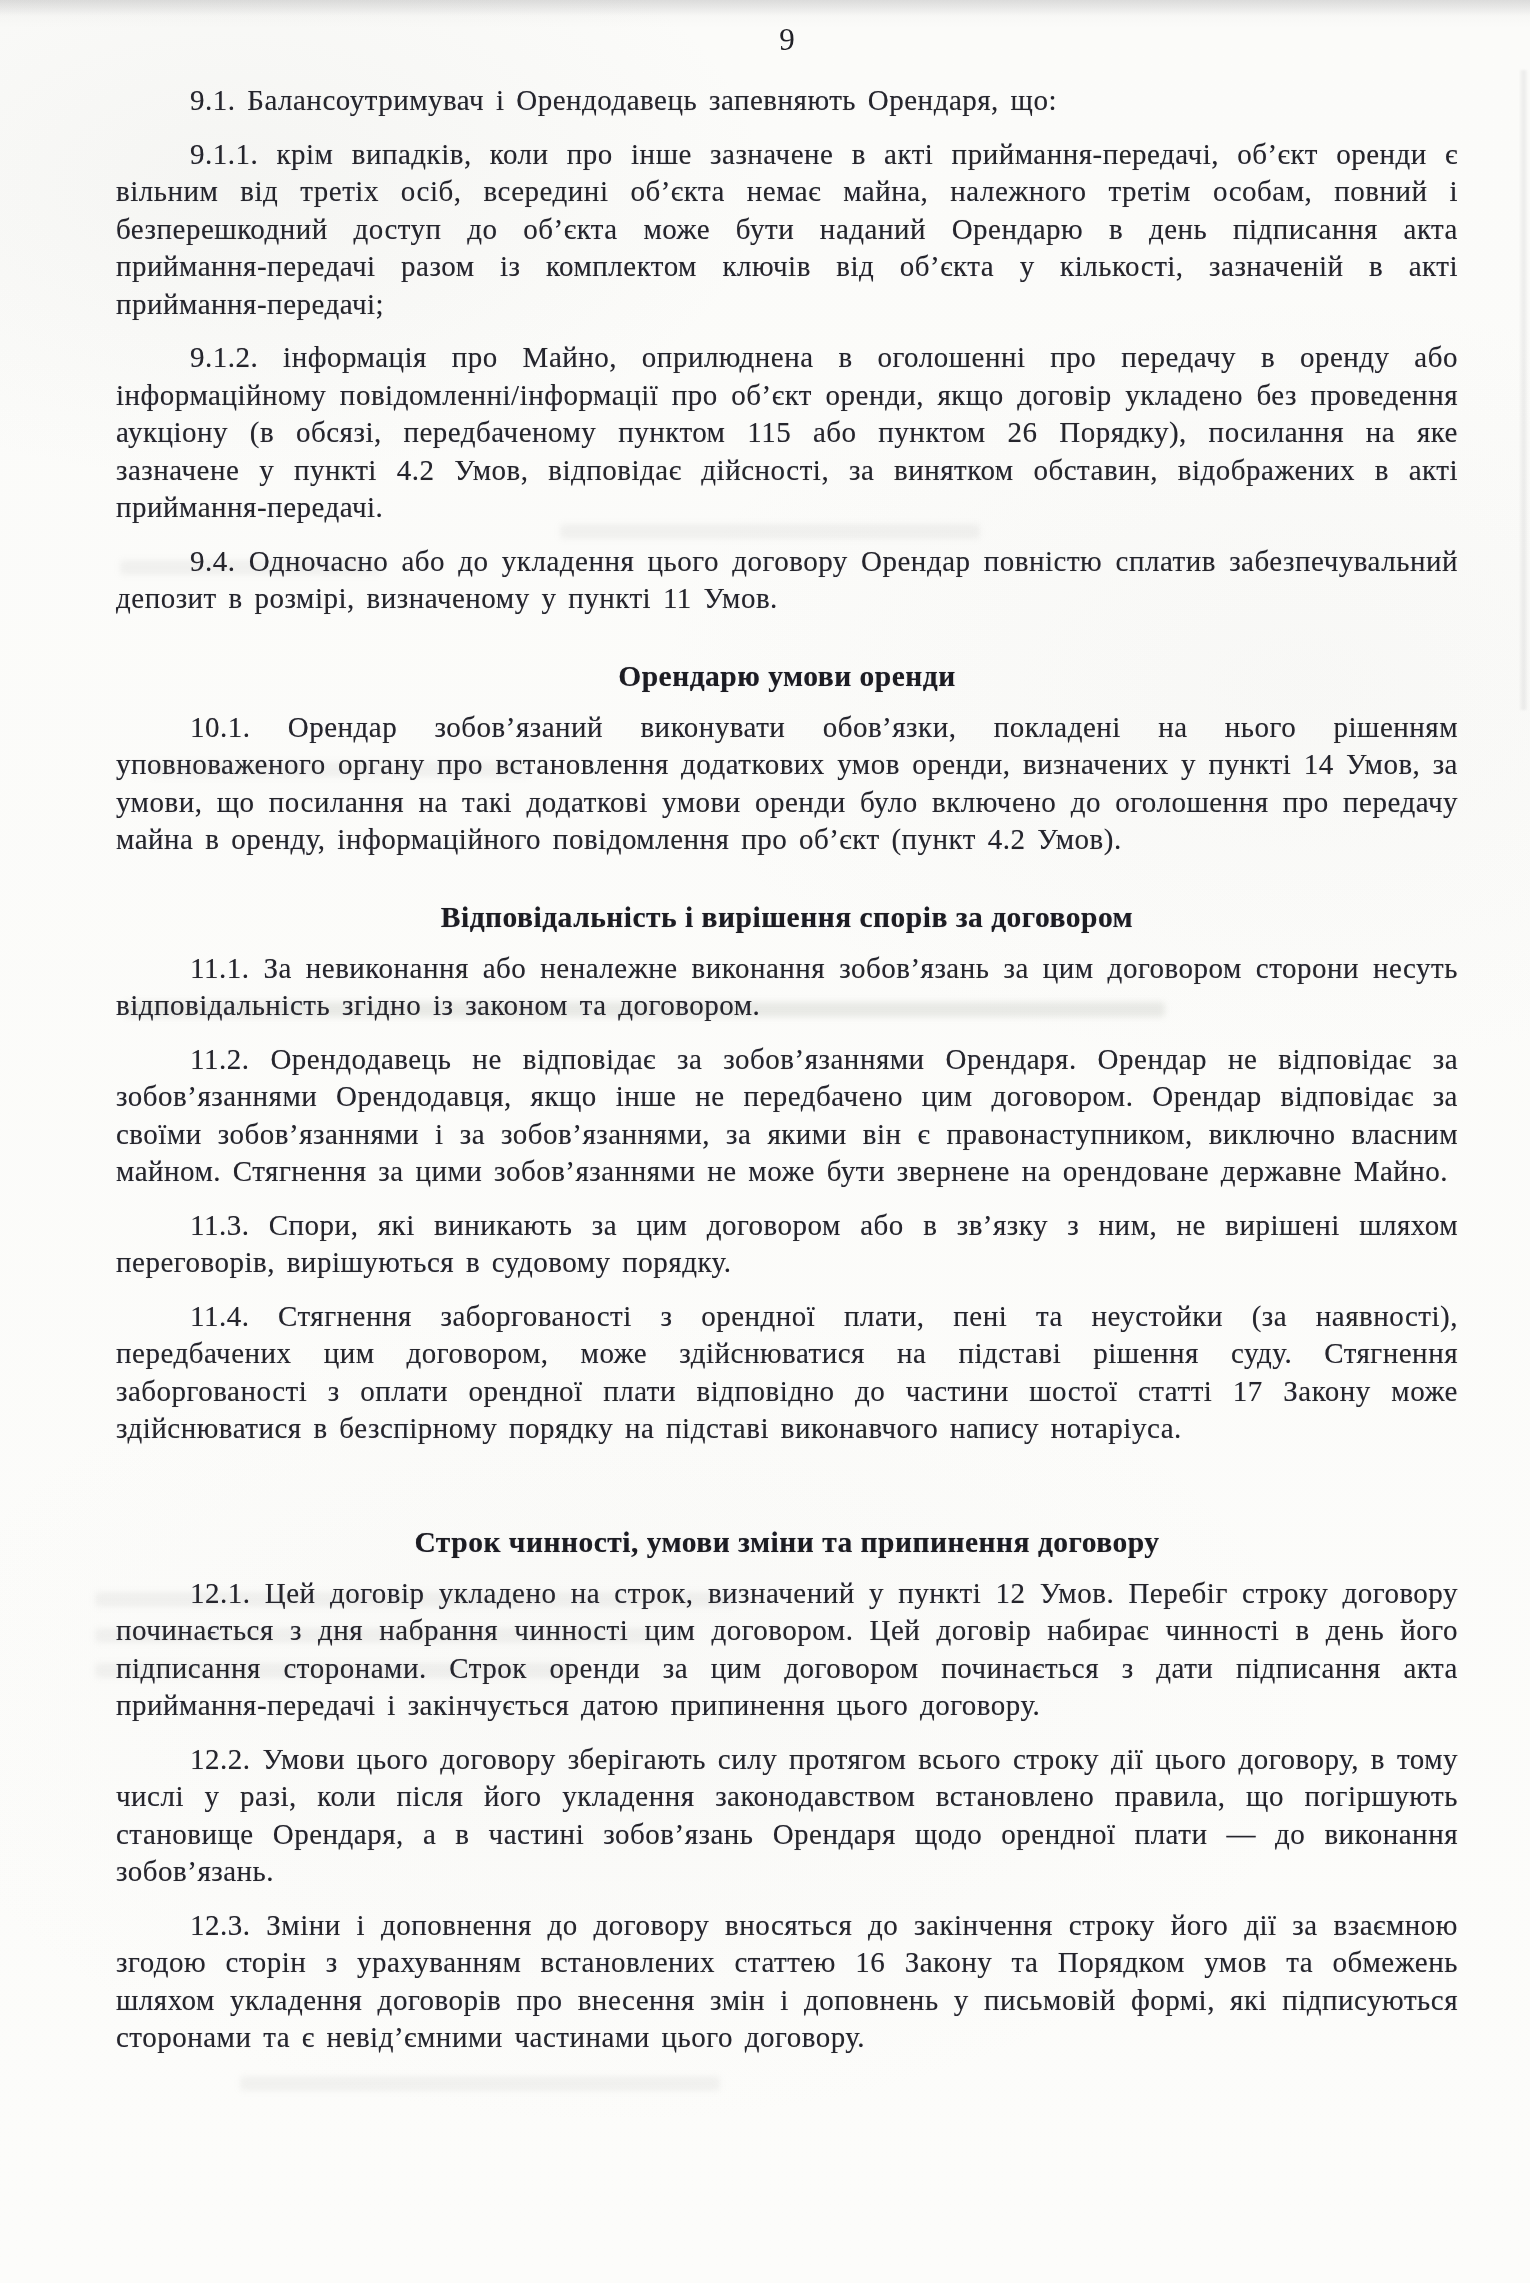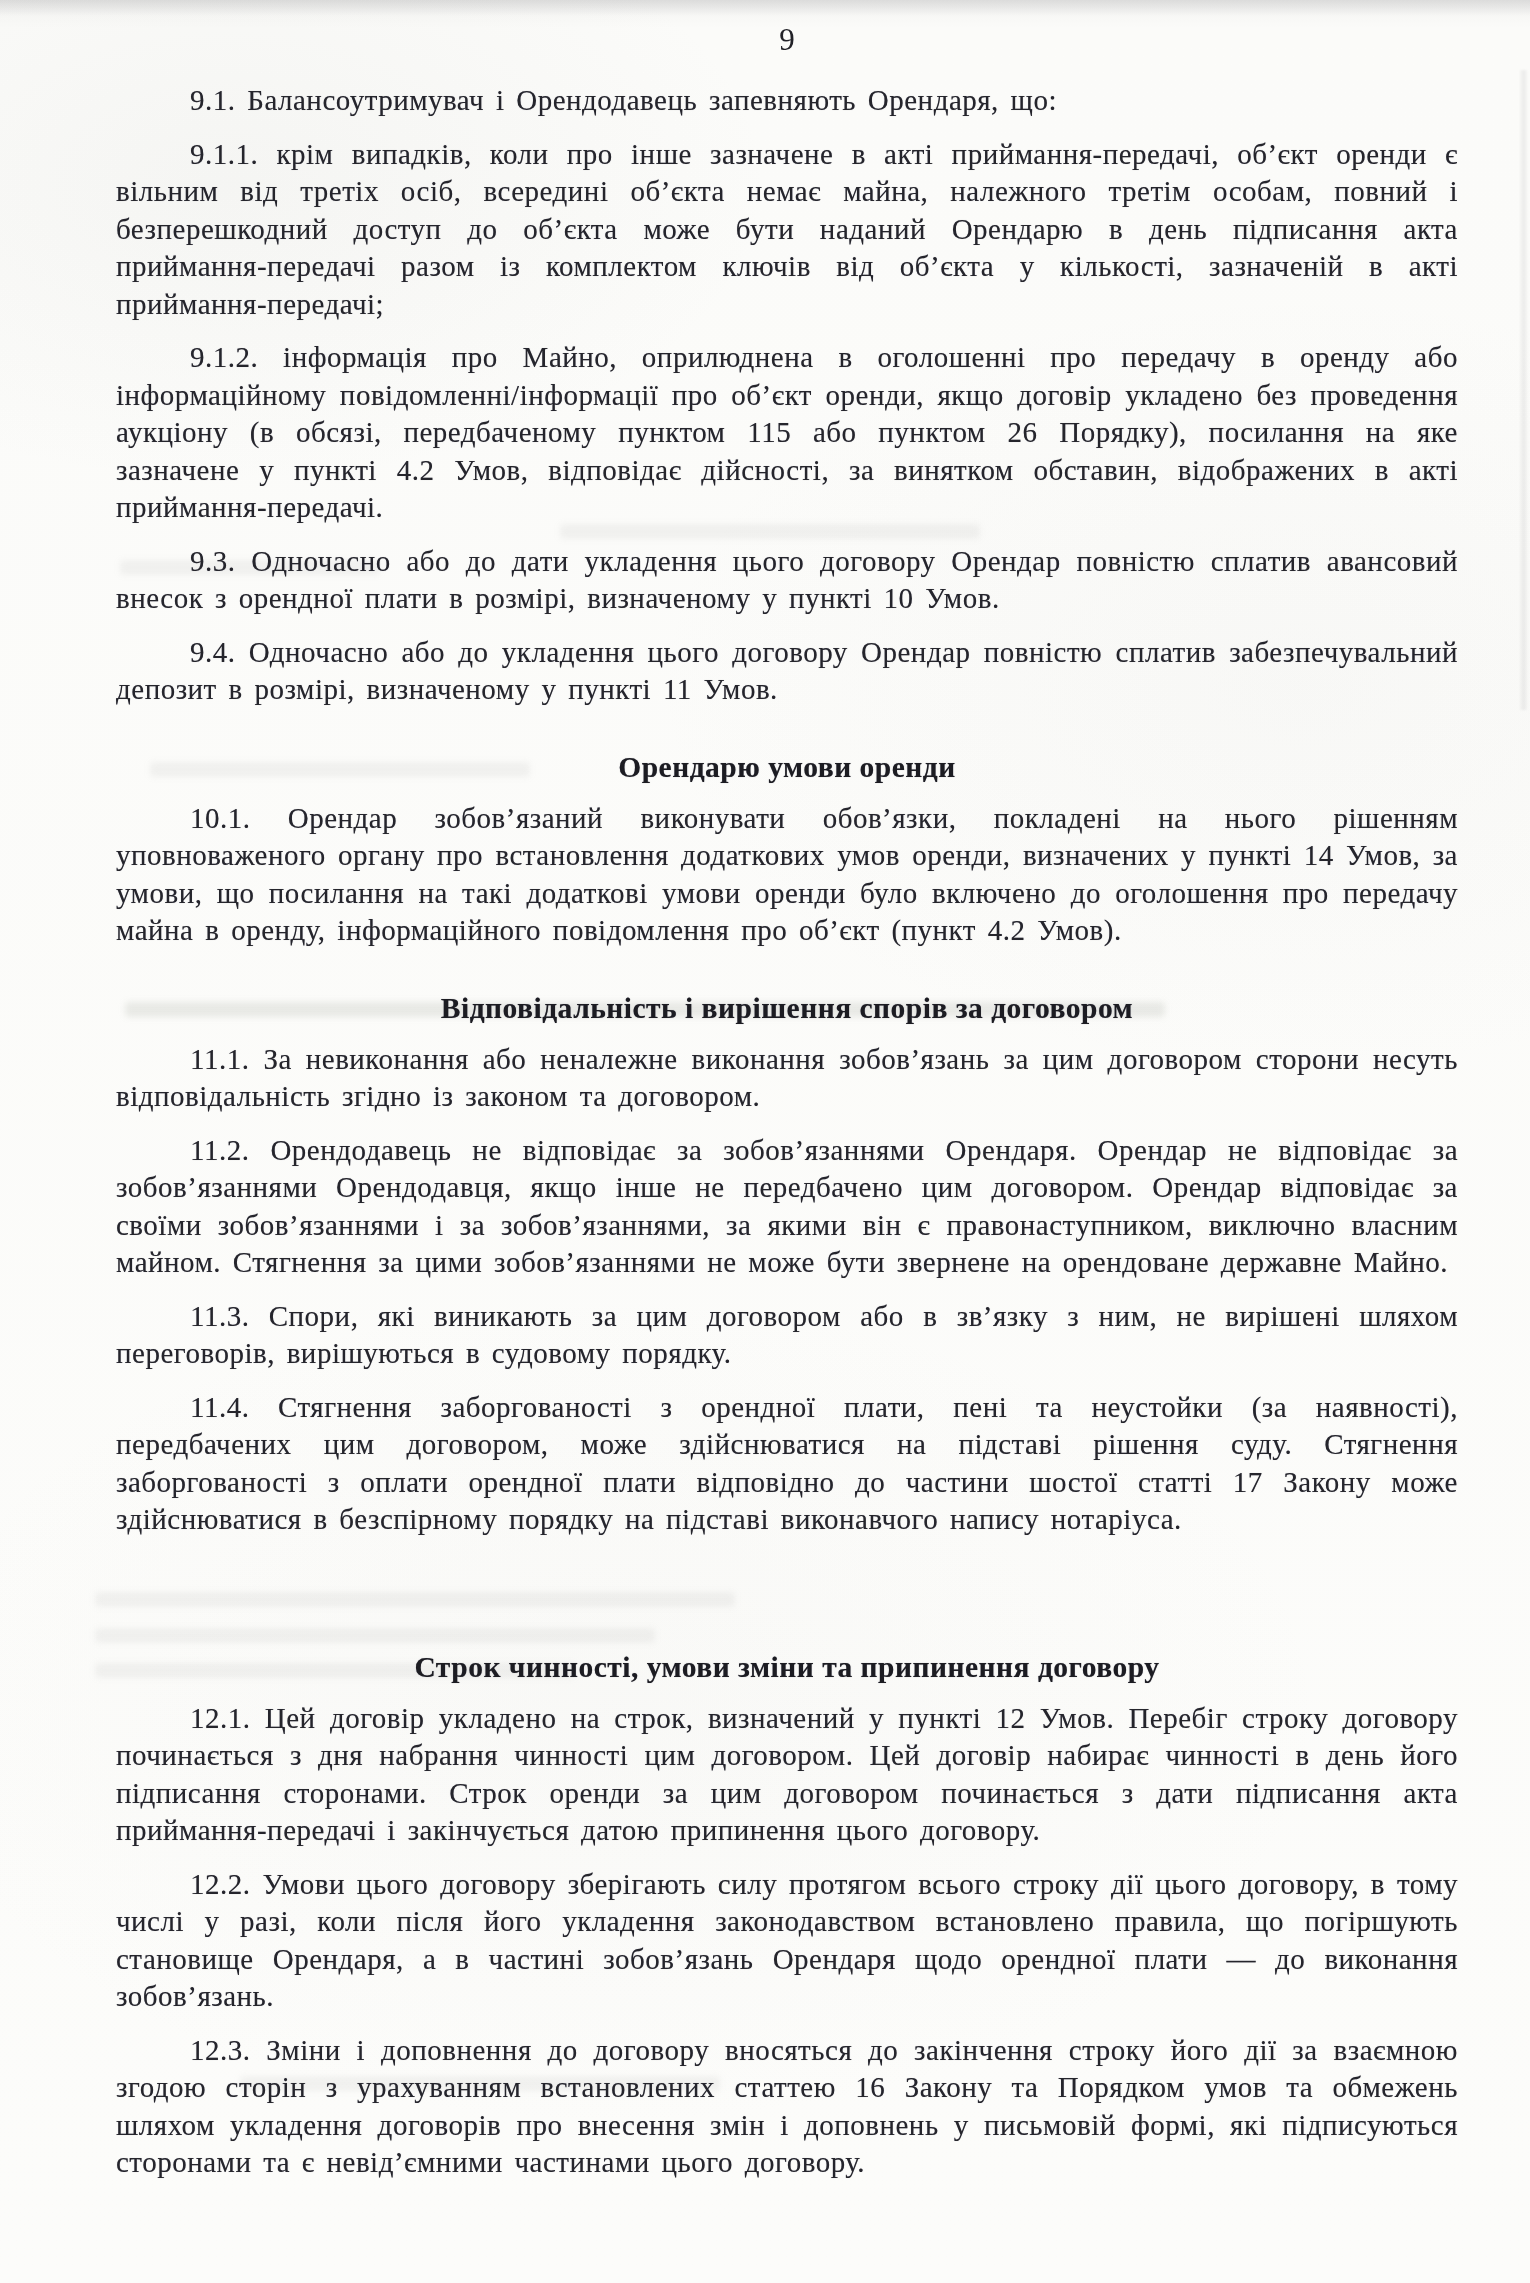--- a/index.html
+++ b/index.html
@@ -65,21 +65,21 @@
   }
   h2.heading {
     margin: 42px 0 8px 0;
     text-align: center;
     font-size: 29.5px;
     font-weight: bold;
     color: #1c1c22;
     letter-spacing: 0.5px;
     text-shadow: 0 0 0.8px rgba(40,40,65,0.5);
   }
-  h2.heading.gap-lg { margin-top: 112px; }
+  h2.heading.gap-lg { margin-top: 78px; }
 </style>
 </head>
 <body>
 
 <div class="page">
 
   <div class="edge-top"></div>
   <div class="edge-right"></div>
   <div class="ghost light" style="left:560px; top:524px; width:420px;"></div>
   <div class="ghost light" style="left:120px; top:560px; width:260px;"></div>
@@ -89,21 +89,20 @@
   <div class="ghost light" style="left:95px; top:1628px; width:560px;"></div>
   <div class="ghost light" style="left:95px; top:1663px; width:480px;"></div>
   <div class="ghost light" style="left:240px; top:2076px; width:480px;"></div>
 
   <div class="content">
     <h1 class="page-number">9</h1>
 
     <p class="para">9.1. Балансоутримувач і Орендодавець запевняють Орендаря, що:</p>
     <p class="para">9.1.1. крім випадків, коли про інше зазначене в акті приймання-передачі, об’єкт оренди є вільним від третіх осіб, всередині об’єкта немає майна, належного третім особам, повний і безперешкодний доступ до об’єкта може бути наданий Орендарю в день підписання акта приймання-передачі разом із комплектом ключів від об’єкта у кількості, зазначеній в акті приймання-передачі;</p>
     <p class="para">9.1.2. інформація про Майно, оприлюднена в оголошенні про передачу в оренду або інформаційному повідомленні/інформації про об’єкт оренди, якщо договір укладено без проведення аукціону (в обсязі, передбаченому пунктом 115 або пунктом 26 Порядку), посилання на яке зазначене у пункті 4.2 Умов, відповідає дійсності, за винятком обставин, відображених в акті приймання-передачі.</p>
-    <p class="para">9.3. Одночасно або до дати укладення цього договору Орендар повністю сплатив авансовий внесок з орендної плати в розмірі, визначеному у пункті 10 Умов.</p>
     <p class="para">9.4. Одночасно або до укладення цього договору Орендар повністю сплатив забезпечувальний депозит в розмірі, визначеному у пункті 11 Умов.</p>
 
     <h2 class="heading">Орендарю умови оренди</h2>
     <p class="para">10.1. Орендар зобов’язаний виконувати обов’язки, покладені на нього рішенням уповноваженого органу про встановлення додаткових умов оренди, визначених у пункті 14 Умов, за умови, що посилання на такі додаткові умови оренди було включено до оголошення про передачу майна в оренду, інформаційного повідомлення про об’єкт (пункт 4.2 Умов).</p>
 
     <h2 class="heading">Відповідальність і вирішення спорів за договором</h2>
     <p class="para">11.1. За невиконання або неналежне виконання зобов’язань за цим договором сторони несуть відповідальність згідно із законом та договором.</p>
     <p class="para">11.2. Орендодавець не відповідає за зобов’язаннями Орендаря. Орендар не відповідає за зобов’язаннями Орендодавця, якщо інше не передбачено цим договором. Орендар відповідає за своїми зобов’язаннями і за зобов’язаннями, за якими він є правонаступником, виключно власним майном. Стягнення за цими зобов’язаннями не може бути звернене на орендоване державне Майно.</p>
     <p class="para">11.3. Спори, які виникають за цим договором або в зв’язку з ним, не вирішені шляхом переговорів, вирішуються в судовому порядку.</p>
     <p class="para">11.4. Стягнення заборгованості з орендної плати, пені та неустойки (за наявності), передбачених цим договором, може здійснюватися на підставі рішення суду. Стягнення заборгованості з оплати орендної плати відповідно до частини шостої статті 17 Закону може здійснюватися в безспірному порядку на підставі виконавчого напису нотаріуса.</p>

